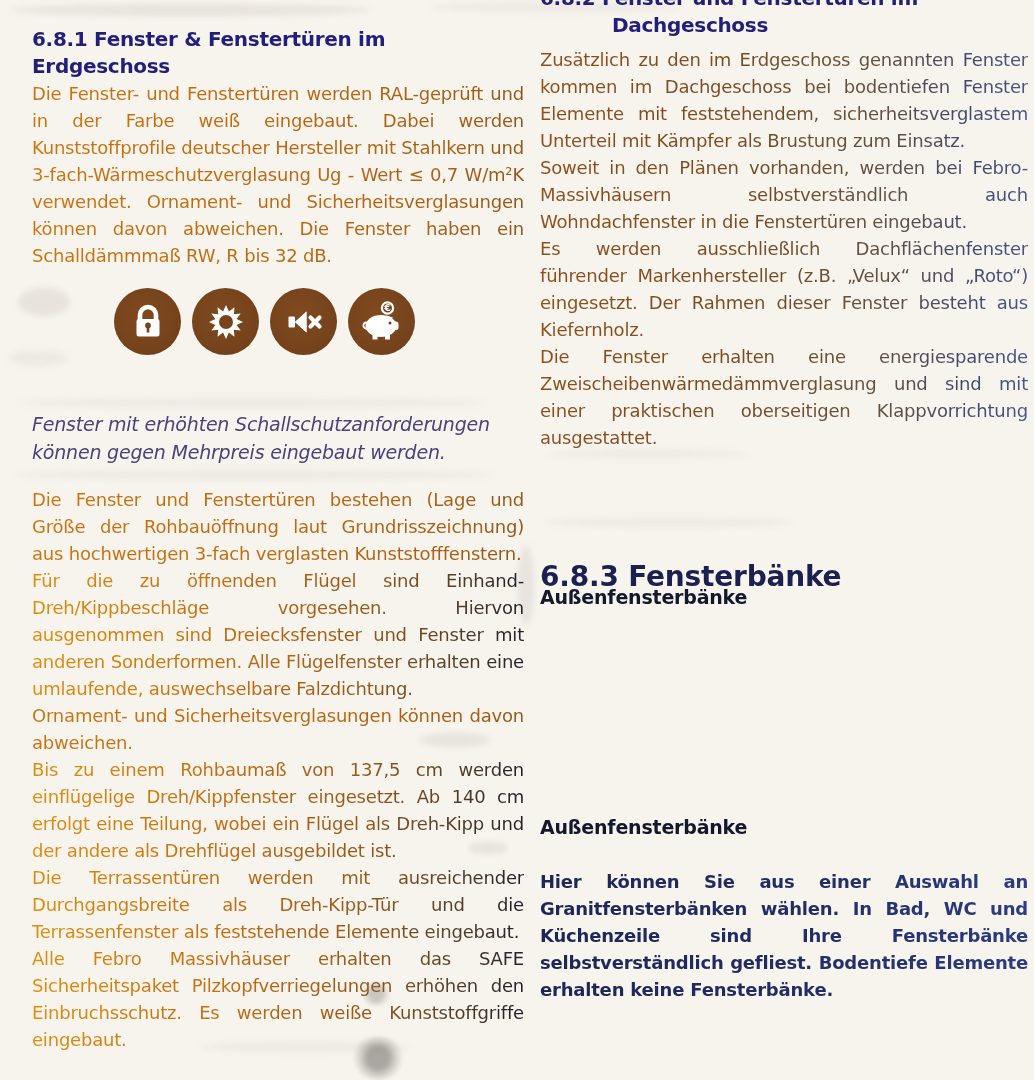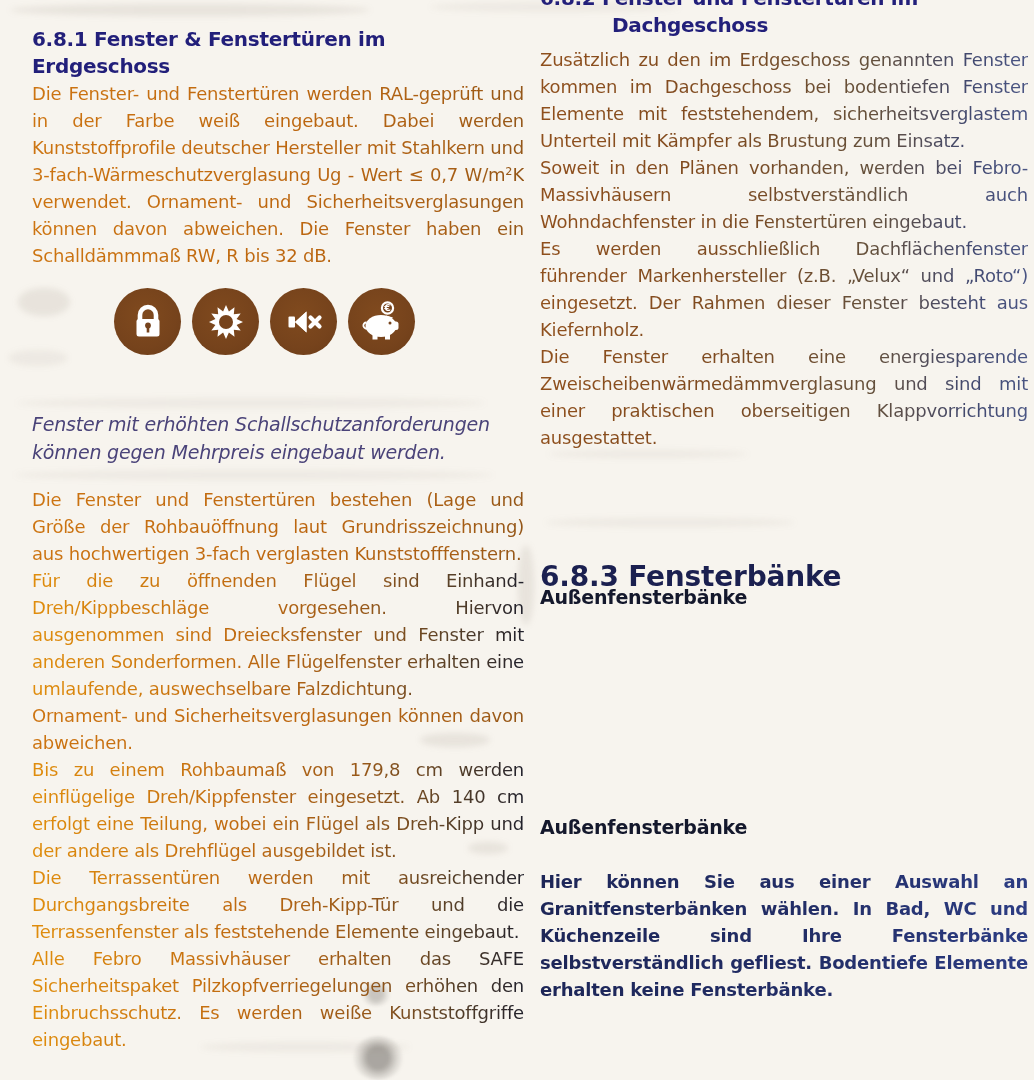--- a/index.html
+++ b/index.html
@@ -149,21 +149,21 @@
       </div>
 
     </div>
 
     <p class="note abs" style="top:410px;">Fenster mit erhöhten Schallschutzanforderungen können gegen Mehrpreis eingebaut werden.</p>
 
     <div class="abs" style="top:486px;">
       <p class="body grad-orange">Die Fenster und Fenstertüren bestehen (Lage und Größe der Rohbauöffnung laut Grundrisszeichnung) aus hochwertigen 3-fach verglasten Kunststofffenstern.</p>
       <p class="body grad-orange-dark">Für die zu öffnenden Flügel sind Einhand-Dreh/Kippbeschläge vorgesehen. Hiervon ausgenommen sind Dreiecksfenster und Fenster mit anderen Sonderformen. Alle Flügelfenster erhalten eine umlaufende, auswechselbare Falzdichtung.</p>
       <p class="body grad-orange">Ornament- und Sicherheitsverglasungen können davon abweichen.</p>
-      <p class="body grad-orange-dark">Bis zu einem Rohbaumaß von 179,8 cm werden einflügelige Dreh/Kippfenster eingesetzt. Ab 140 cm erfolgt eine Teilung, wobei ein Flügel als Dreh-Kipp und der andere als Drehflügel ausgebildet ist.</p>
+      <p class="body grad-orange-dark">Bis zu einem Rohbaumaß von 137,5 cm werden einflügelige Dreh/Kippfenster eingesetzt. Ab 140 cm erfolgt eine Teilung, wobei ein Flügel als Dreh-Kipp und der andere als Drehflügel ausgebildet ist.</p>
       <p class="body grad-orange-dark">Die Terrassentüren werden mit ausreichender Durchgangsbreite als Dreh-Kipp-Tür und die Terrassenfenster als feststehende Elemente eingebaut.</p>
       <p class="body grad-orange-dark">Alle Febro Massivhäuser erhalten das SAFE Sicherheitspaket Pilzkopfverriegelungen erhöhen den Einbruchsschutz. Es werden weiße Kunststoffgriffe eingebaut.</p>
     </div>
 
   </div>
 
   <div class="col col-right">
 
     <div class="h-navy abs" style="top:-15px;">
       <span>6.8.2 Fenster und Fenstertüren im</span><br>

